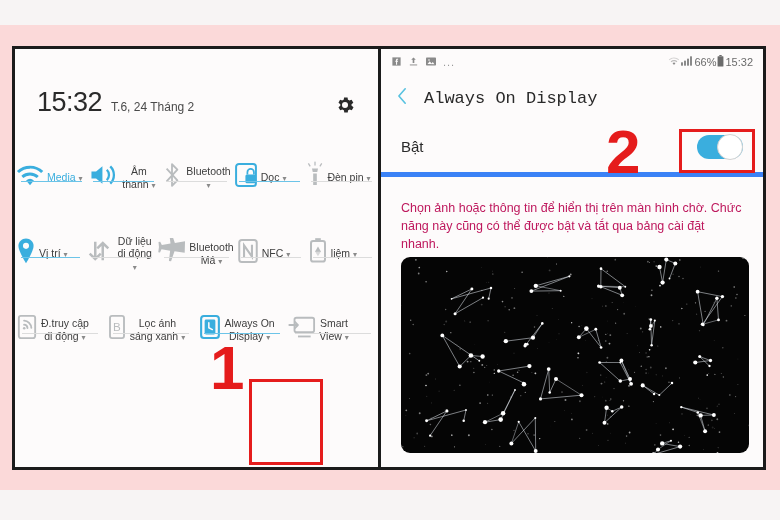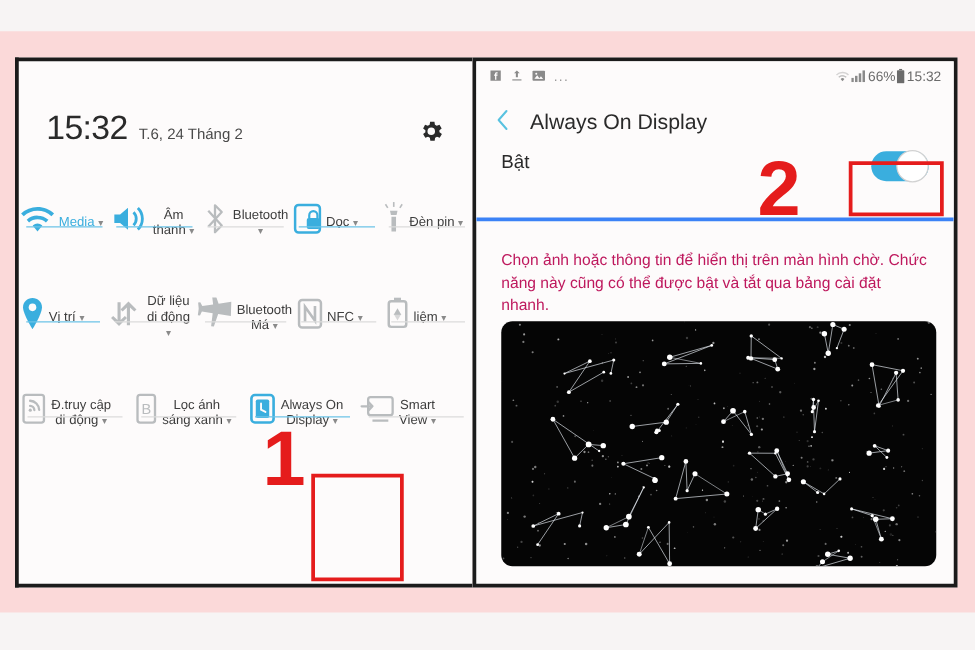--- a/index.html
+++ b/index.html
@@ -79,27 +79,28 @@
     font-size: 11px; color: #6b6b6b; background: #fdfbfb;
   }
   .sb-left { display: flex; align-items: center; gap: 6px; }
   .sb-right { margin-left: auto; display: flex; align-items: center; gap: 1px; }
   .sb-dots { letter-spacing: 1px; color: #9a9a9a; font-size: 11px; }
 
   .appbar {
     position: absolute; left: 0; top: 26px; width: 100%; height: 46px;
     display: flex; align-items: center; padding: 0 14px; gap: 14px;
     background: #fdfbfb;
+    font-family: Liberation Mono, monospace;
   }
   .appbar-title { font-size: 17px; color: #2a2a2a; }
 
   .toggle-row {
     position: absolute; left: 0; top: 72px; width: 100%; height: 56px;
-    display: flex; padding: 0 20px;
-    border-bottom: 3px solid #3b82f6; background: #fdfbfb;
+    display: flex; align-items: center; padding: 0 20px;
+    border-bottom: 5px solid #3b82f6; background: #fdfbfb;
   }
   .toggle-label { font-size: 15px; color: #2a2a2a; }
   .switch {
     margin-left: auto; position: relative;
     width: 46px; height: 24px; border-radius: 12px;
     background: #3aaede;
   }
   .switch .knob {
     position: absolute; right: 0px; top: -1px;
     width: 26px; height: 26px; border-radius: 50%;

